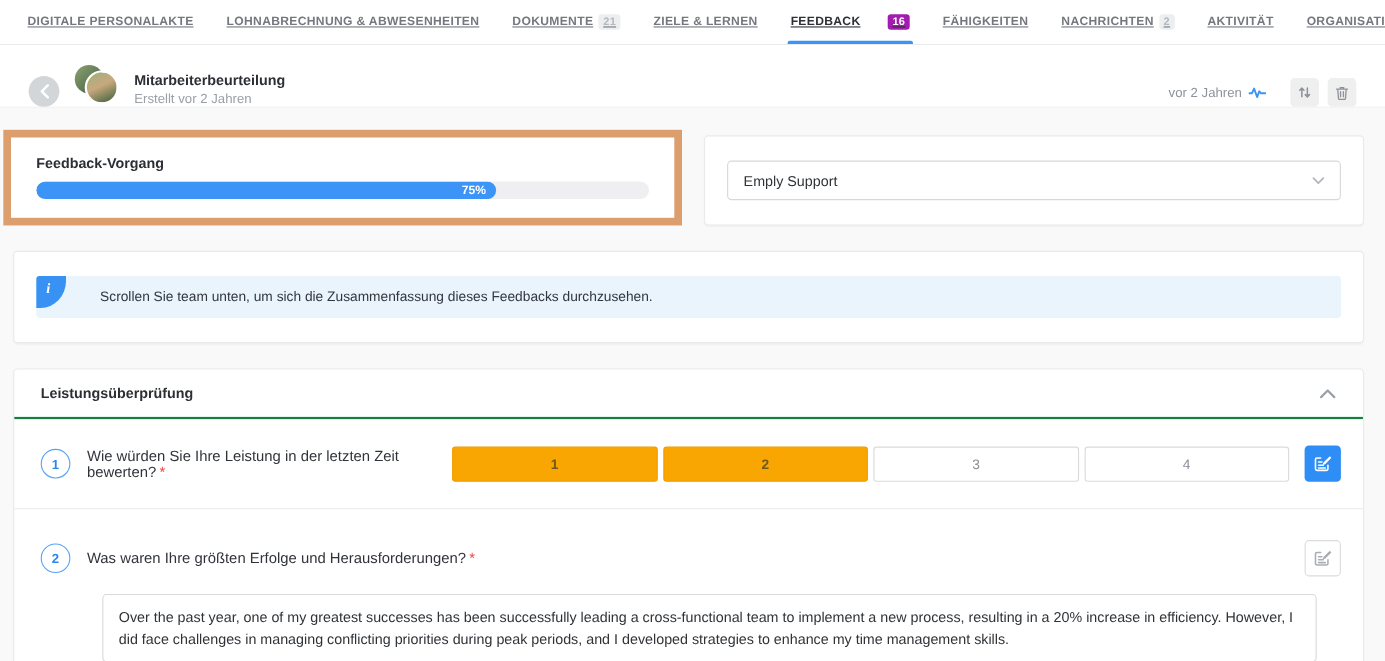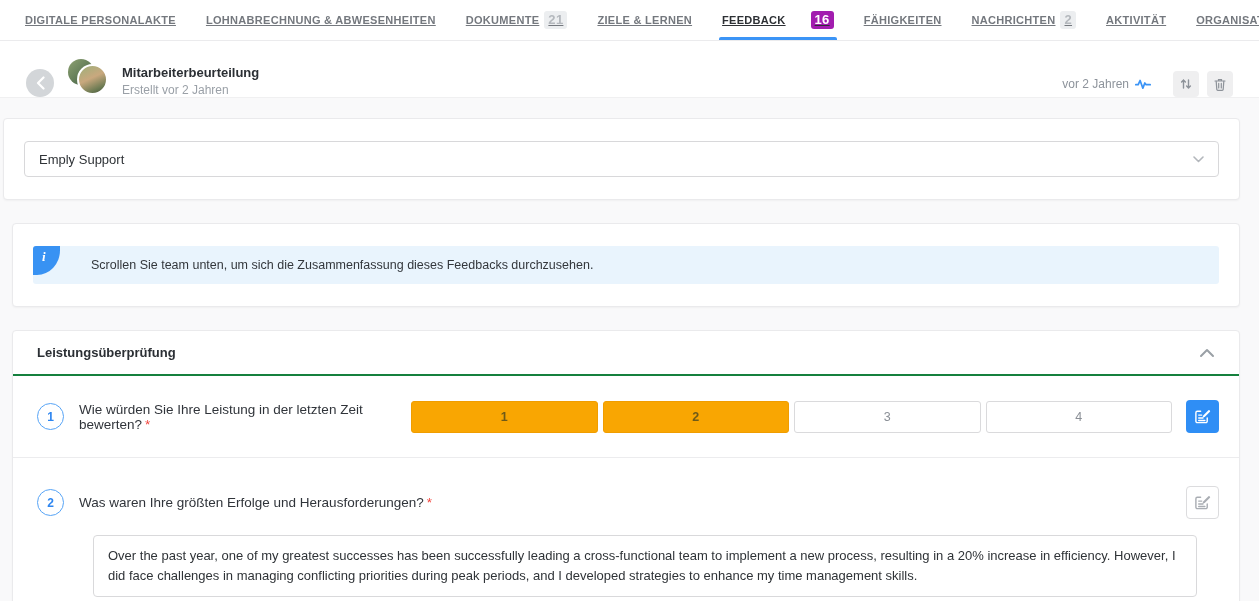--- a/index.html
+++ b/index.html
@@ -8,21 +8,21 @@
 
   
   .nav { height:41px; background:#fff; border-bottom:1px solid #ebebed;
     display:flex; align-items:stretch; padding-left:10px; }
   .tab { position:relative; display:flex; align-items:center; gap:5px;
     padding:0 15px; cursor:pointer; font-size:11px; font-weight:700;
     letter-spacing:.3px; color:#74787e; white-space:nowrap;text-decoration:underline; }
   .tab.active { color:#2d3034; }
   .tab.active::after { content:""; position:absolute; left:12px; right:12px;
     bottom:0; height:3px; background:#3b94f6; border-radius:2px 2px 0 0; }
-  .badge { font-size:13px; font-weight:700; border-radius:3px;
+  .badge { font-size:10px; font-weight:700; border-radius:3px;
     padding:1.5px 4px; line-height:1.1; }
   .badge.gray { background:#eceef0; color:#b4b8bd; }
   .badge.blue { background:#a21caf; color:#fff;margin-left:20px; }
 
   
   .pagehead { height:57px; background:#fff; display:flex; align-items:flex-end;
     padding:0 26px; border-bottom:1px solid #f0f0f1; }
   .back-btn { width:28px; height:28px; border-radius:50%; background:#d3d6d9;
     display:flex; align-items:center; justify-content:center; cursor:pointer;
     flex:none; }
@@ -178,20 +178,28 @@
               <path d="M2.2 3.4l.6 8a1 1 0 0 0 1 .9h4.4a1 1 0 0 0 1-.9l.6-8"></path>
               <path d="M4.7 5.4v4.6M7.3 5.4v4.6"></path>
             </g>
           </svg>
       </span>
     </button>
   </div>
 </div>
 
 <div class="row1">
+  <div class="progress-card">
+    <div class="progress-label">Feedback-Vorgang</div>
+    <div class="progress-track">
+      <div class="progress-fill" style="width: 75%;">
+        <span class="progress-pct">75%</span>
+      </div>
+    </div>
+  </div>
   <div class="select-card">
     <div class="select">
       <span>Emply Support</span>
       <span>
         <svg width="11" height="7" viewBox="0 0 11 7">
             <path d="M1 1l4.5 4.5L10 1" fill="none" stroke="#b3b7bc" stroke-width="1.6" stroke-linecap="round" stroke-linejoin="round"></path>
           </svg>
       </span>
     </div>
   </div>

